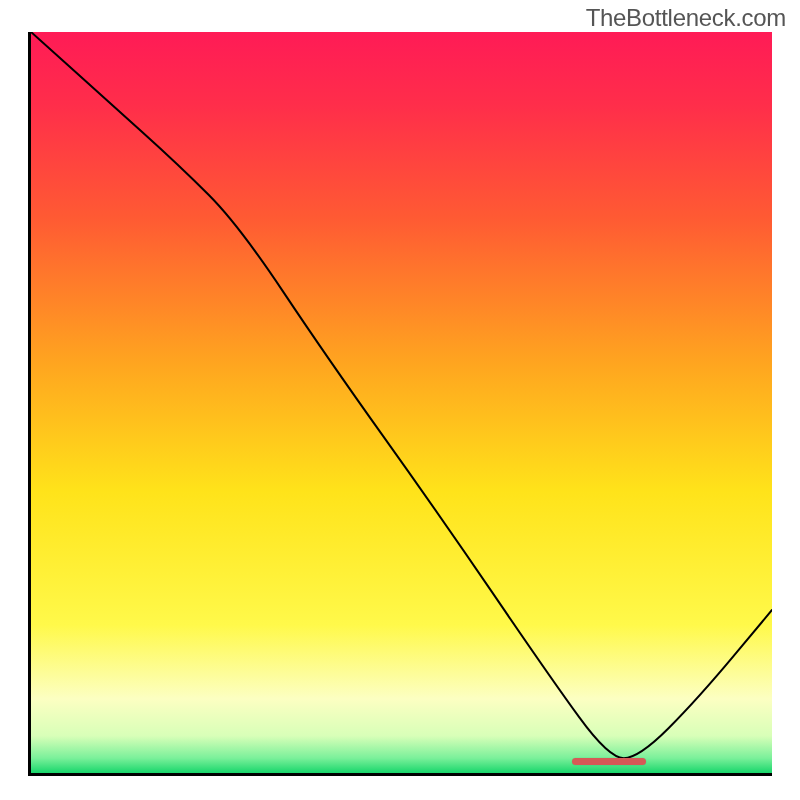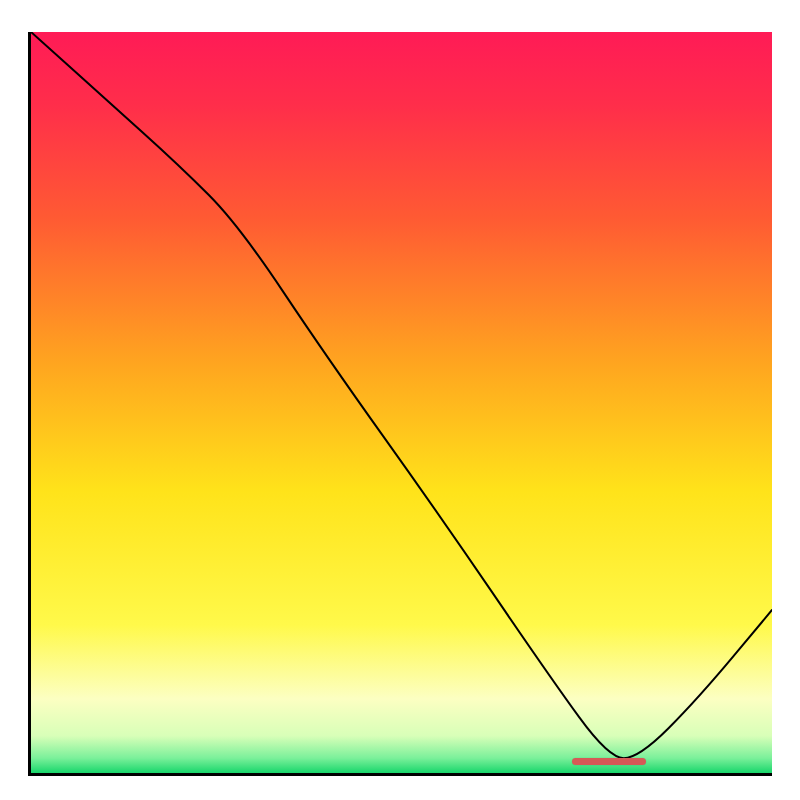--- a/index.html
+++ b/index.html
@@ -50,20 +50,21 @@
     height: 7px;
     border-radius: 3.5px;
     background: #d65a56;
     box-shadow: 0 0 0 0.5px rgba(0,0,0,0.06);
   }
 </style>
 </head>
 <body>
 <div class="container">
 
+  <div class="watermark">TheBottleneck.com</div>
 
   <div class="plot-frame">
     <div class="plot-inner">
       <svg id="plot-svg" width="741" height="741" viewBox="0 0 100 100" preserveAspectRatio="none">
         <defs>
 
           <linearGradient id="bgGrad" x1="0" y1="0" x2="0" y2="1">
             <stop offset="0%" stop-color="#ff1b56"></stop>
             <stop offset="10%" stop-color="#ff2e4a"></stop>
             <stop offset="25%" stop-color="#ff5a33"></stop>

